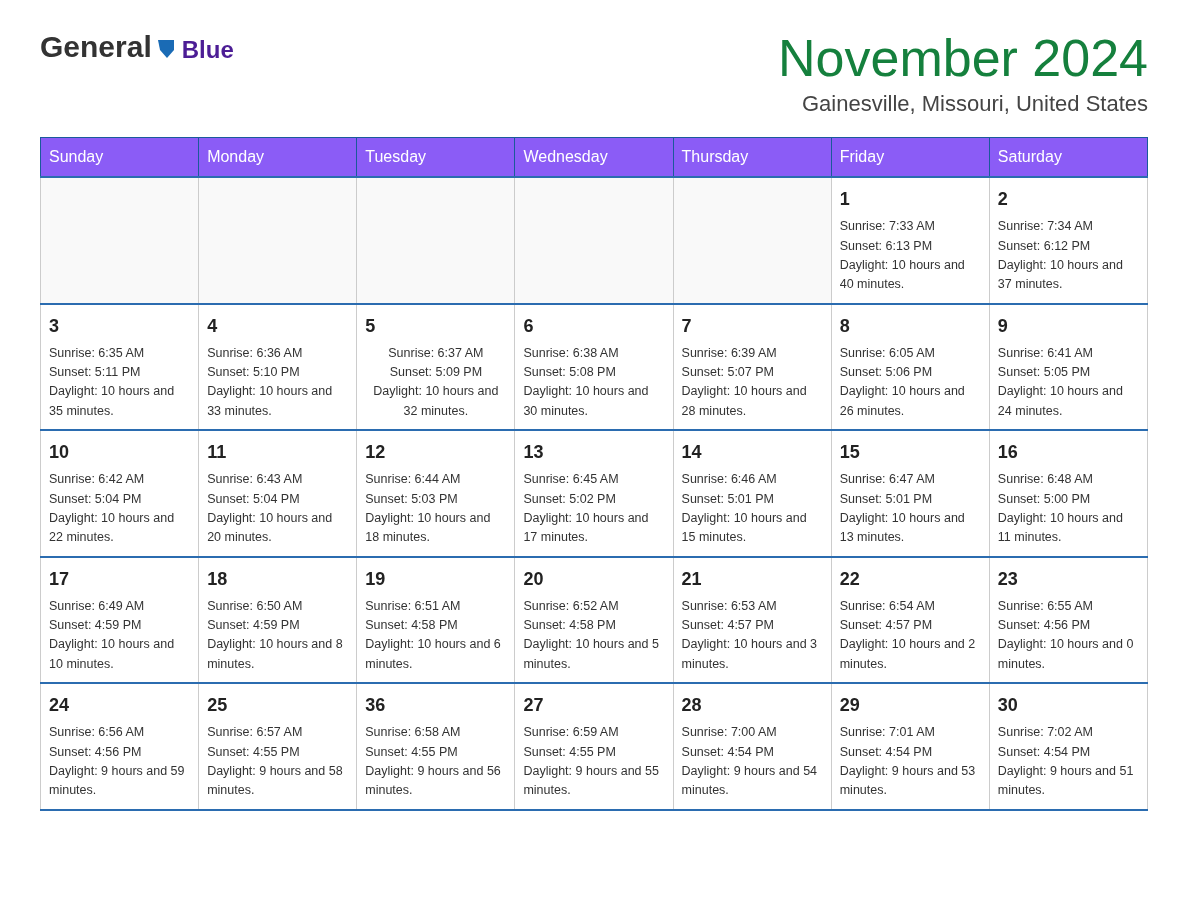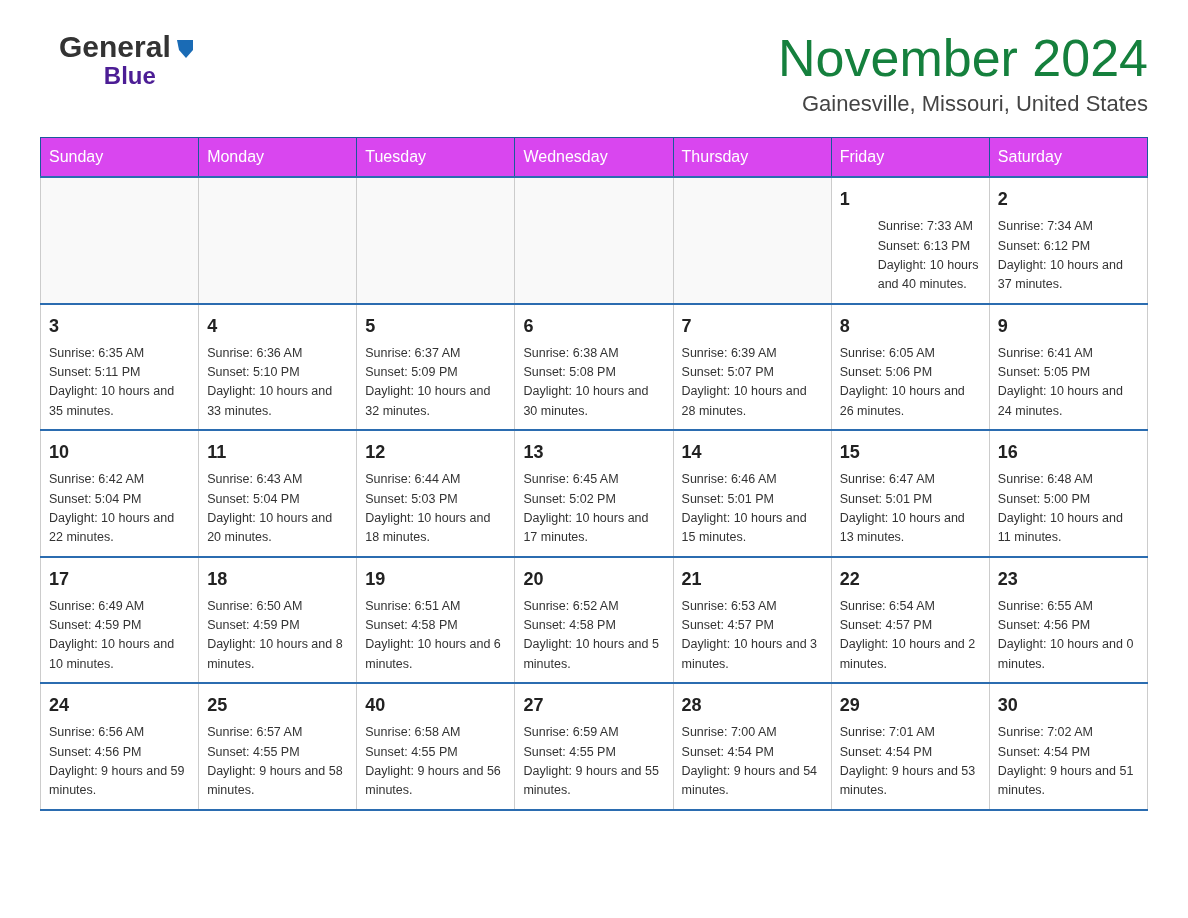--- a/index.html
+++ b/index.html
@@ -11,23 +11,22 @@
       min-height: 918px;
     }
     .header-area {
       display: flex;
       justify-content: space-between;
       align-items: flex-start;
       margin-bottom: 20px;
     }
     .logo {
       display: flex;
-      flex-direction: column;
-      align-items: center;
-      margin-left: 19px;
+      flex-direction: row;
+      align-items: flex-end;
     }
     .title-area {
       text-align: right;
     }
     .month-title {
       font-size: 52px;
       font-weight: normal;
       color: #15803d;
       line-height: 1.1;
     }
@@ -35,21 +34,21 @@
       font-size: 22px;
       color: #444;
       margin-top: 4px;
     }
     .calendar-table {
       width: 100%;
       border-collapse: collapse;
       border: 1px solid #999;
     }
     .calendar-table th {
-      background-color: #d946ef;
+      background-color: #8b5cf6;
       color: #fff;
       font-size: 16px;
       font-weight: normal;
       padding: 10px 8px;
       text-align: left;
       border: 1px solid #1a5a9a;
     }
     .calendar-table td {
       vertical-align: top;
       padding: 8px 8px;
@@ -126,21 +125,21 @@
   </thead>
   <tbody id="calendar-body">
   <tr>
         <td class="empty-cell"></td>
         <td class="empty-cell"></td>
         <td class="empty-cell"></td>
         <td class="empty-cell"></td>
         <td class="empty-cell"></td>
         <td>
           <span class="day-number">1</span>
-          <div class="day-info" style="white-space: pre-line; margin-left: 38px;">Sunrise: 7:33 AM
+          <div class="day-info" style="white-space: pre-line;">Sunrise: 7:33 AM
 Sunset: 6:13 PM
 Daylight: 10 hours and 40 minutes.</div>
         </td>
         <td>
           <span class="day-number">2</span>
           <div class="day-info" style="white-space: pre-line;">Sunrise: 7:34 AM
 Sunset: 6:12 PM
 Daylight: 10 hours and 37 minutes.</div>
         </td>
       </tr>
@@ -152,21 +151,21 @@
 Daylight: 10 hours and 35 minutes.</div>
         </td>
         <td>
           <span class="day-number">4</span>
           <div class="day-info" style="white-space: pre-line;">Sunrise: 6:36 AM
 Sunset: 5:10 PM
 Daylight: 10 hours and 33 minutes.</div>
         </td>
         <td>
           <span class="day-number">5</span>
-          <div class="day-info" style="white-space: pre-line;">Sunrise: 6:37 AM
+          <div class="day-info" style="white-space: pre-line; text-align: center;">Sunrise: 6:37 AM
 Sunset: 5:09 PM
 Daylight: 10 hours and 32 minutes.</div>
         </td>
         <td>
           <span class="day-number">6</span>
           <div class="day-info" style="white-space: pre-line;">Sunrise: 6:38 AM
 Sunset: 5:08 PM
 Daylight: 10 hours and 30 minutes.</div>
         </td>
         <td>
@@ -283,21 +282,21 @@
 Sunset: 4:56 PM
 Daylight: 9 hours and 59 minutes.</div>
         </td>
         <td>
           <span class="day-number">25</span>
           <div class="day-info" style="white-space: pre-line;">Sunrise: 6:57 AM
 Sunset: 4:55 PM
 Daylight: 9 hours and 58 minutes.</div>
         </td>
         <td>
-          <span class="day-number">40</span>
+          <span class="day-number">36</span>
           <div class="day-info" style="white-space: pre-line;">Sunrise: 6:58 AM
 Sunset: 4:55 PM
 Daylight: 9 hours and 56 minutes.</div>
         </td>
         <td>
           <span class="day-number">27</span>
           <div class="day-info" style="white-space: pre-line;">Sunrise: 6:59 AM
 Sunset: 4:55 PM
 Daylight: 9 hours and 55 minutes.</div>
         </td>

